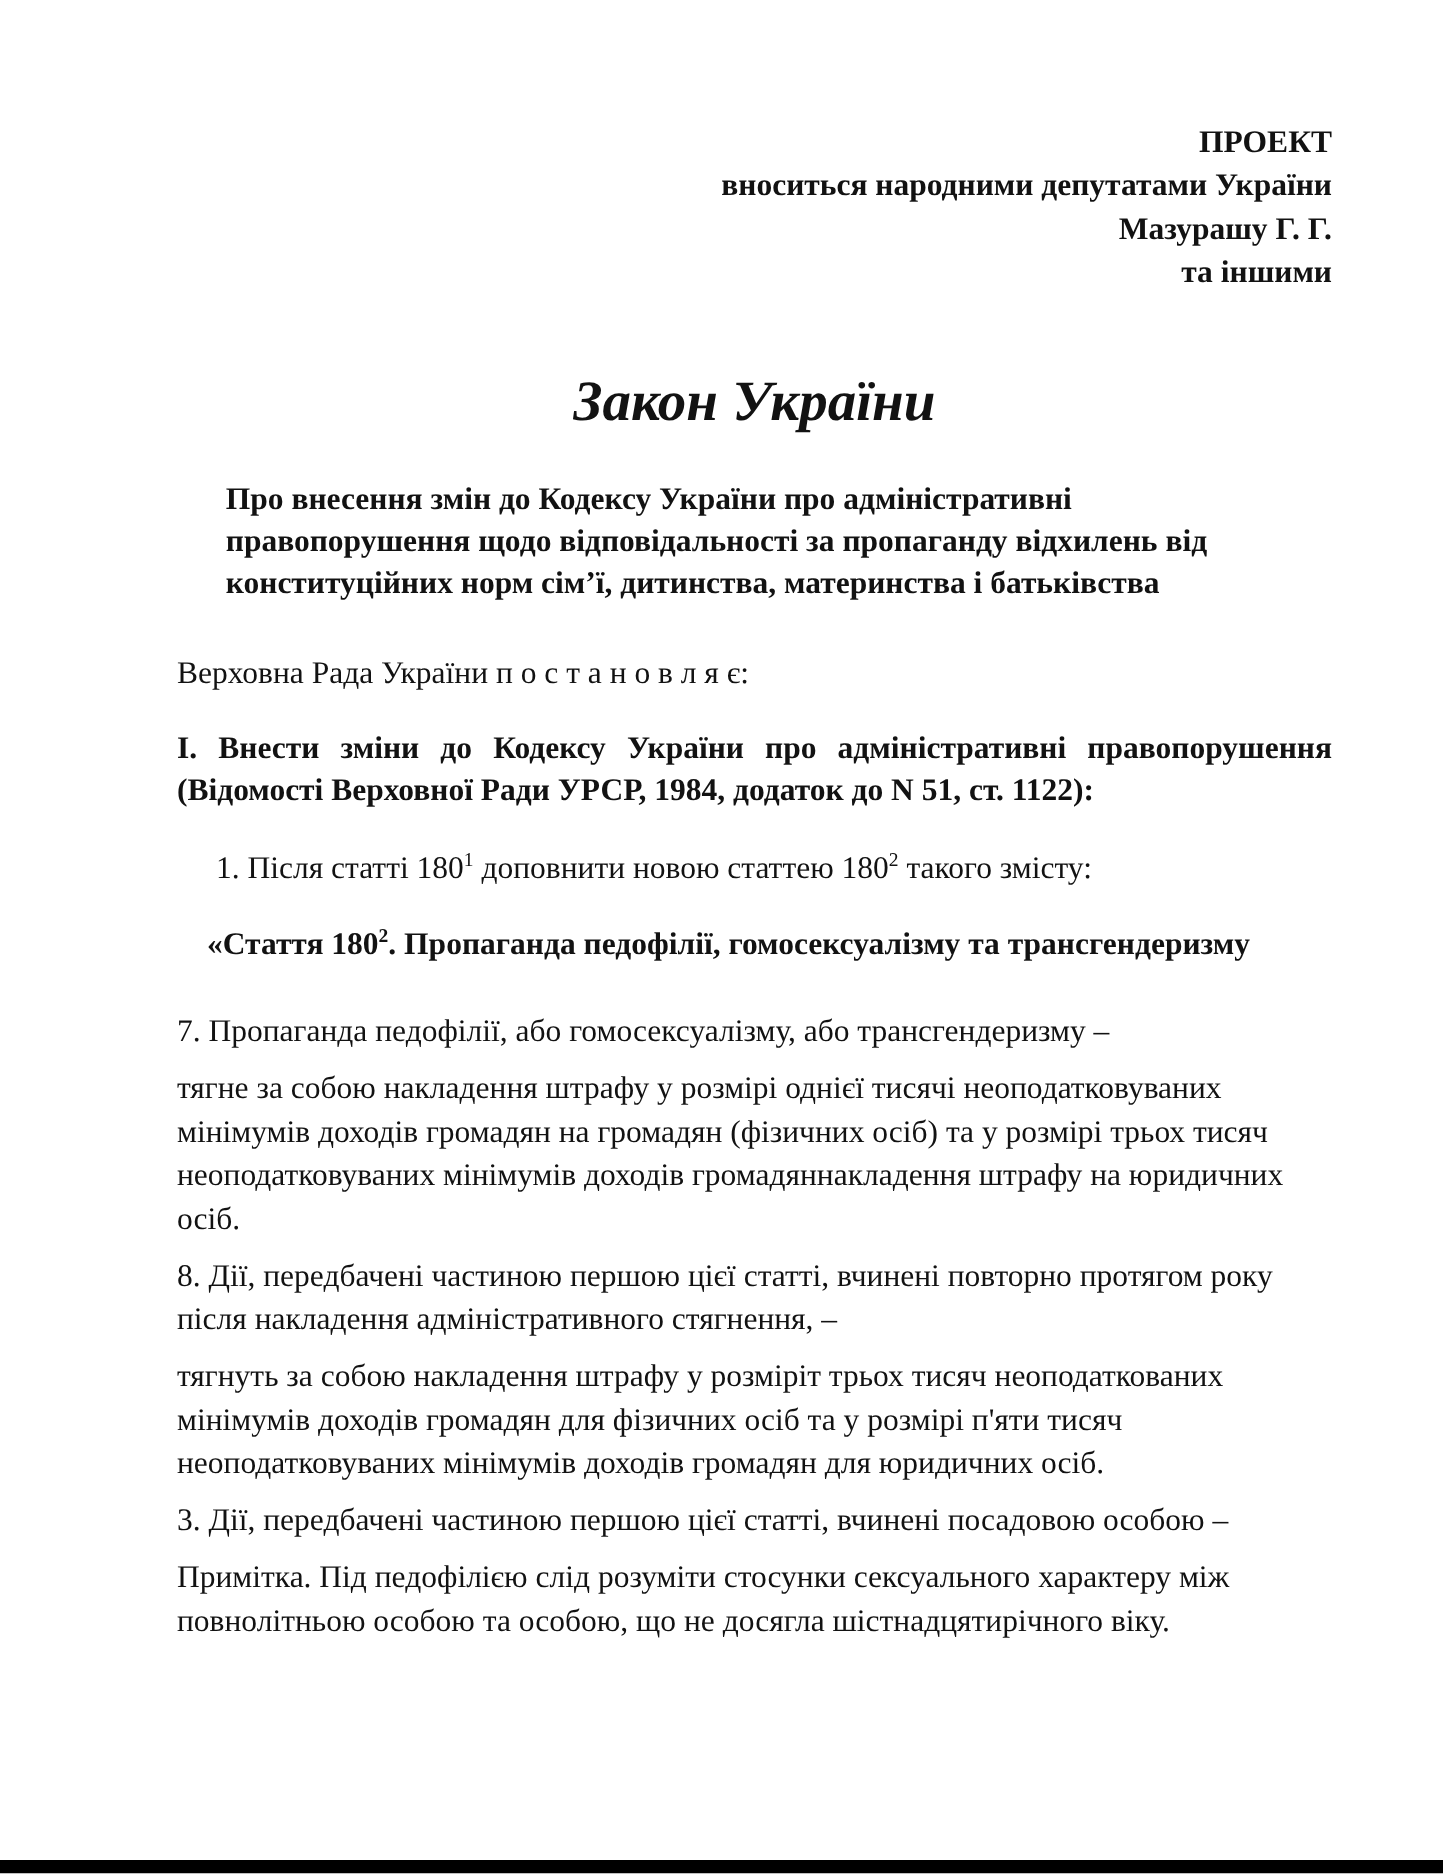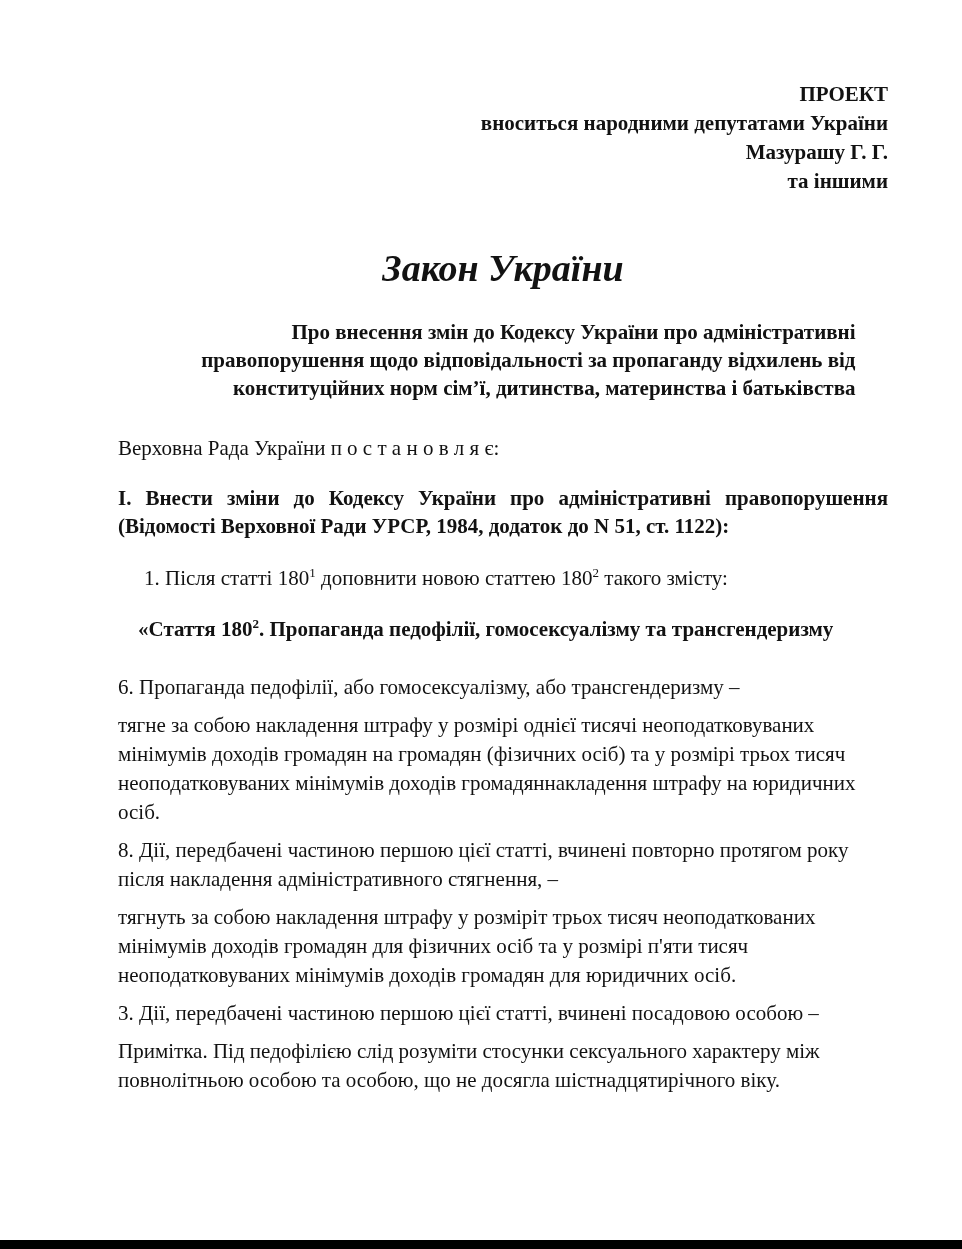--- a/index.html
+++ b/index.html
@@ -33,21 +33,21 @@
     text-align: center;
     font-weight: bold;
     font-style: italic;
     font-size: 38px;
     line-height: 44px;
   }
   
   .law-subtitle {
     margin: 28px auto 0 auto;
     width: 705px;
-    text-align: right;
+    text-align: left;
     font-weight: bold;
     font-size: 21px;
     line-height: 28px;
   }
   p { margin: 0; }
   .line {
     font-size: 21px;
     line-height: 29px;
   }
   .enactment { margin-top: 32px; }
@@ -100,21 +100,21 @@
   <h2 class="law-subtitle">Про внесення змін до Кодексу України про адміністративні правопорушення щодо відповідальності за пропаганду відхилень від конституційних норм сім’ї, дитинства, материнства і батьківства</h2>
 
   <p class="line enactment"><span>Верховна Рада України </span><span class="bold-part">п о с т а н о в л я є:</span></p>
 
   <p class="line section-i">І. Внести зміни до Кодексу України про адміністративні правопорушення (Відомості Верховної Ради УРСР, 1984, додаток до N 51, ст. 1122):</p>
 
   <p class="line amendment-item"><span>1. Після статті 180</span><sup>1</sup><span> доповнити новою статтею 180</span><sup>2</sup><span> такого змісту:</span></p>
 
   <p class="line article-heading"><span>«Стаття 180</span><sup>2</sup><span>. Пропаганда педофілії, гомосексуалізму та трансгендеризму</span></p>
 
-  <p class="line body-par first">6. Пропаганда педофілії, або гомосексуалізму, або трансгендеризму –</p>
+  <p class="line body-par first">7. Пропаганда педофілії, або гомосексуалізму, або трансгендеризму –</p>
   <p class="line body-par">тягне за собою накладення штрафу у розмірі однієї тисячі неоподатковуваних мінімумів доходів громадян на громадян (фізичних осіб) та у розмірі трьох тисяч неоподатковуваних мінімумів доходів громадяннакладення штрафу на юридичних осіб.</p>
   <p class="line body-par">8. Дії, передбачені частиною першою цієї статті, вчинені повторно протягом року після накладення адміністративного стягнення, –</p>
   <p class="line body-par">тягнуть за собою накладення штрафу у розміріт трьох тисяч неоподаткованих мінімумів доходів громадян для фізичних осіб та у розмірі п'яти тисяч неоподатковуваних мінімумів доходів громадян для юридичних осіб.</p>
   <p class="line body-par">3. Дії, передбачені частиною першою цієї статті, вчинені посадовою особою –</p>
   <p class="line body-par">Примітка. Під педофілією слід розуміти стосунки сексуального характеру між повнолітньою особою та особою, що не досягла шістнадцятирічного віку.</p>
 
 </div>
 
 <div class="bottom-bar"></div>
 

